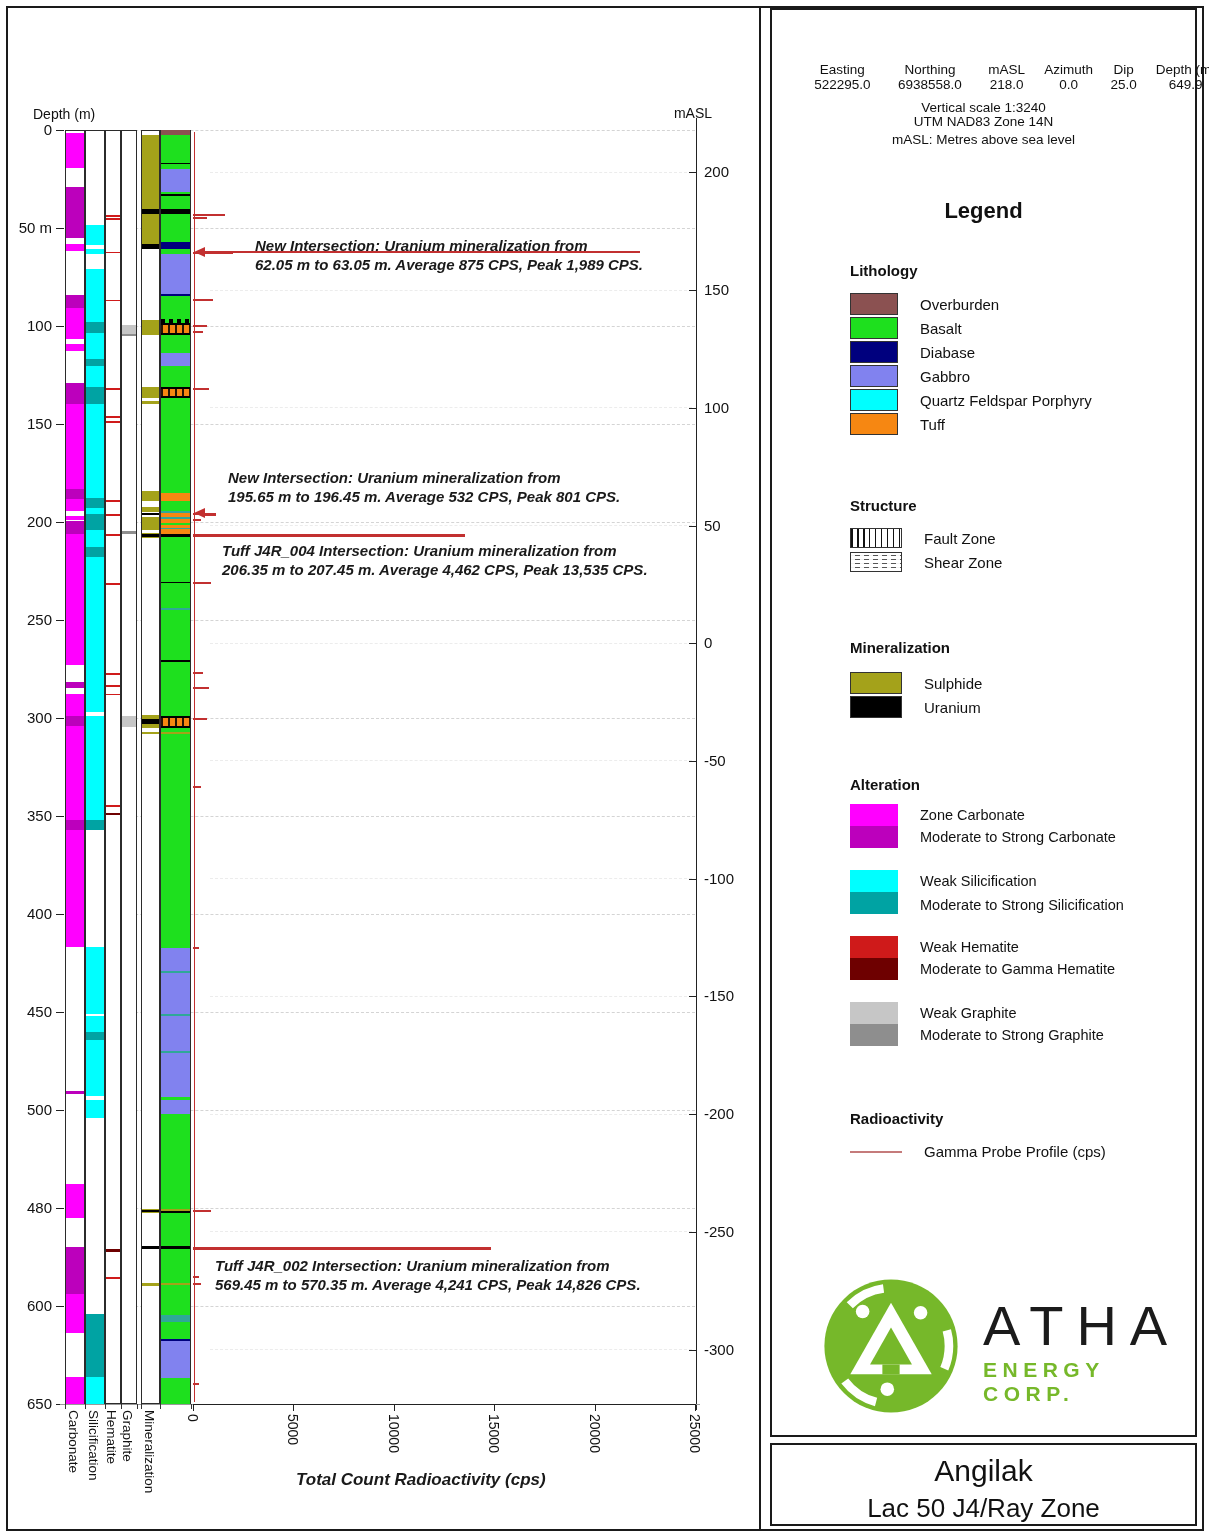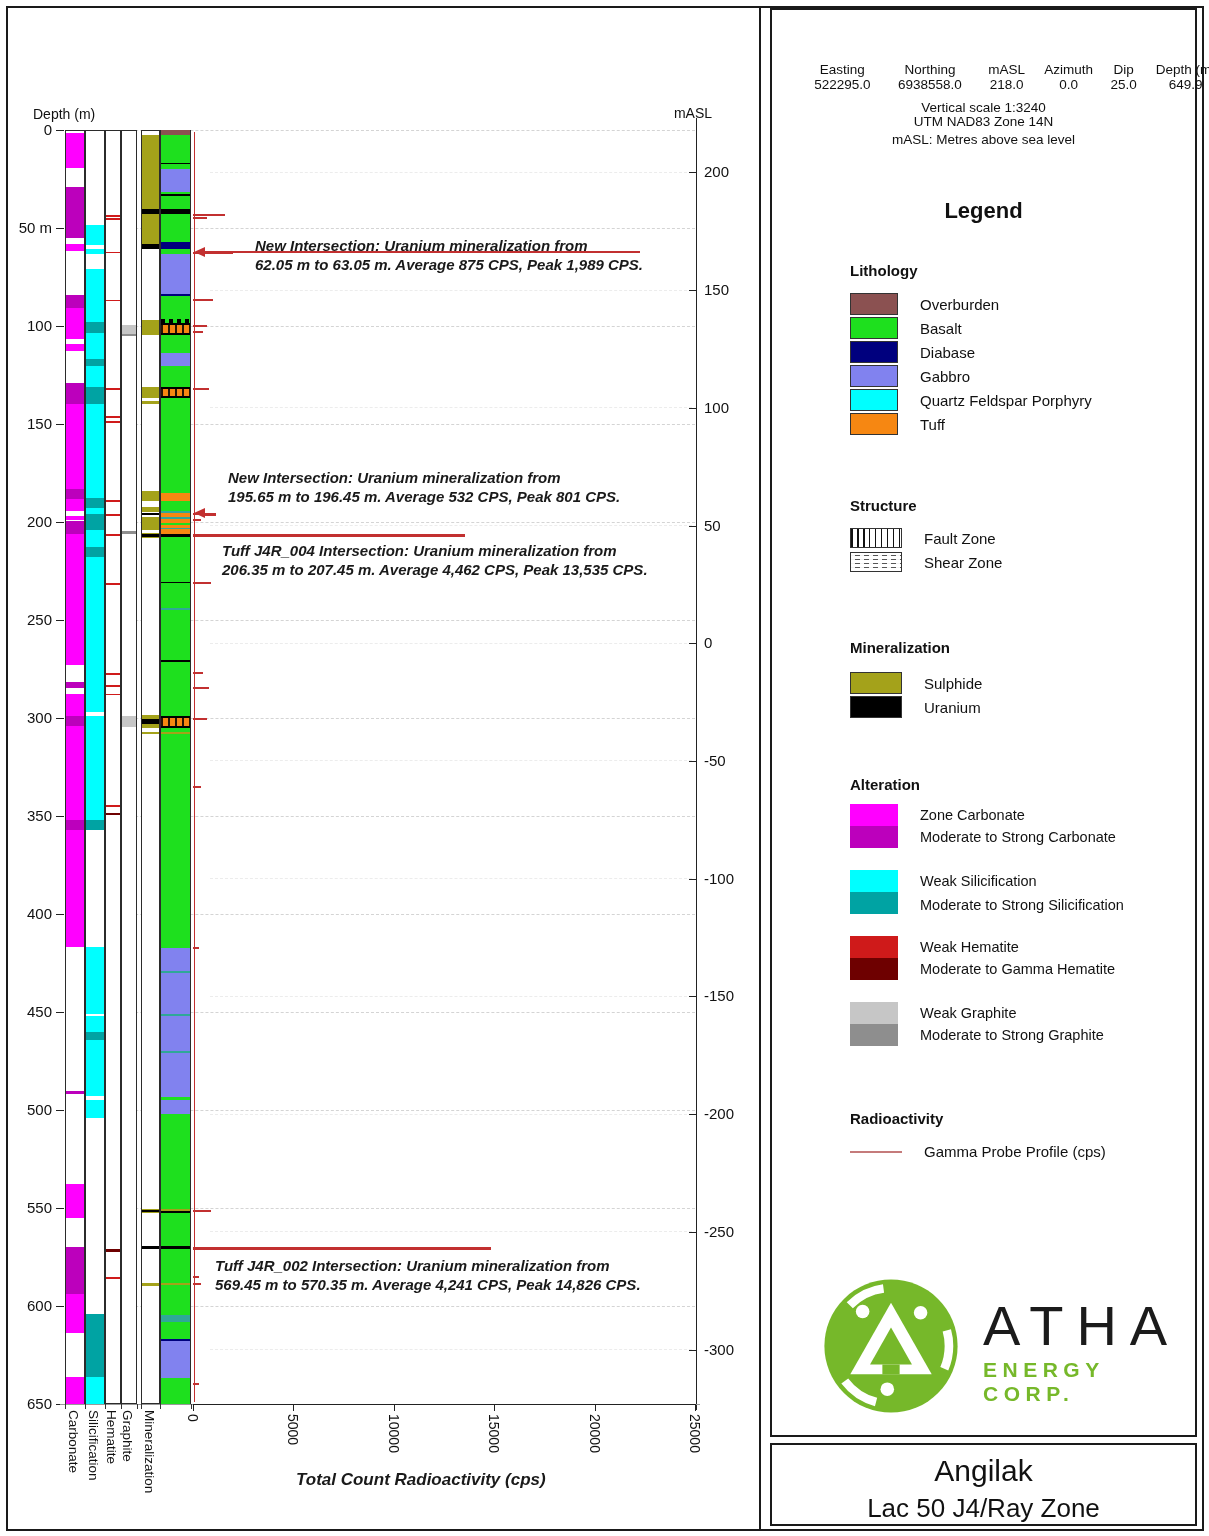--- a/index.html
+++ b/index.html
@@ -83,21 +83,21 @@
       <div style="position: absolute; left: 56px; top: 914px; width: 8px; height: 0px; border-top: 1.5px solid rgb(34, 34, 34);"></div>
       <div class="tick-label depth-label" style="position: absolute; left: 4px; top: 905px;">400</div>
       <div class="gridline" style="position: absolute; left: 65px; top: 1011.5px; width: 630px;"></div>
       <div style="position: absolute; left: 56px; top: 1012px; width: 8px; height: 0px; border-top: 1.5px solid rgb(34, 34, 34);"></div>
       <div class="tick-label depth-label" style="position: absolute; left: 4px; top: 1003px;">450</div>
       <div class="gridline" style="position: absolute; left: 65px; top: 1109.5px; width: 630px;"></div>
       <div style="position: absolute; left: 56px; top: 1110px; width: 8px; height: 0px; border-top: 1.5px solid rgb(34, 34, 34);"></div>
       <div class="tick-label depth-label" style="position: absolute; left: 4px; top: 1101px;">500</div>
       <div class="gridline" style="position: absolute; left: 65px; top: 1207.5px; width: 630px;"></div>
       <div style="position: absolute; left: 56px; top: 1208px; width: 8px; height: 0px; border-top: 1.5px solid rgb(34, 34, 34);"></div>
-      <div class="tick-label depth-label" style="position: absolute; left: 4px; top: 1199px;">550</div>
+      <div class="tick-label depth-label" style="position: absolute; left: 4px; top: 1199px;">480</div>
       <div class="gridline" style="position: absolute; left: 65px; top: 1305.5px; width: 630px;"></div>
       <div style="position: absolute; left: 56px; top: 1306px; width: 8px; height: 0px; border-top: 1.5px solid rgb(34, 34, 34);"></div>
       <div class="tick-label depth-label" style="position: absolute; left: 4px; top: 1297px;">600</div>
       <div class="gridline" style="position: absolute; left: 65px; top: 1403.5px; width: 630px;"></div>
       <div style="position: absolute; left: 56px; top: 1404px; width: 8px; height: 0px; border-top: 1.5px solid rgb(34, 34, 34);"></div>
       <div class="tick-label depth-label" style="position: absolute; left: 4px; top: 1395px;">650</div>
       <div style="position: absolute; left: 696px; top: 118px; width: 0px; height: 1292px; border-left: 1.5px solid rgb(34, 34, 34);"></div>
       <div class="gridline2" style="position: absolute; left: 210px; top: 171.878px; width: 482px;"></div>
       <div style="position: absolute; left: 689px; top: 172.378px; width: 7px; height: 0px; border-top: 1.5px solid rgb(34, 34, 34);"></div>
       <div class="tick-label" style="position: absolute; left: 704px; top: 163.378px;">200</div>

